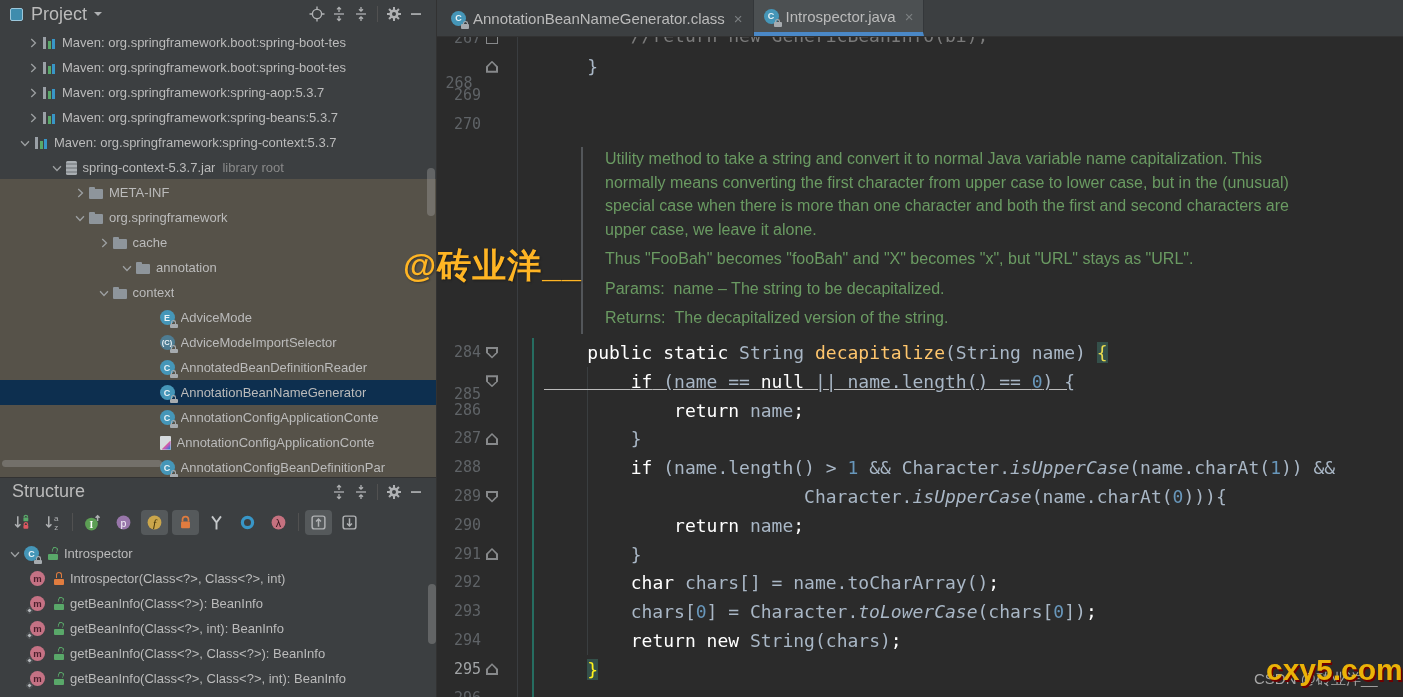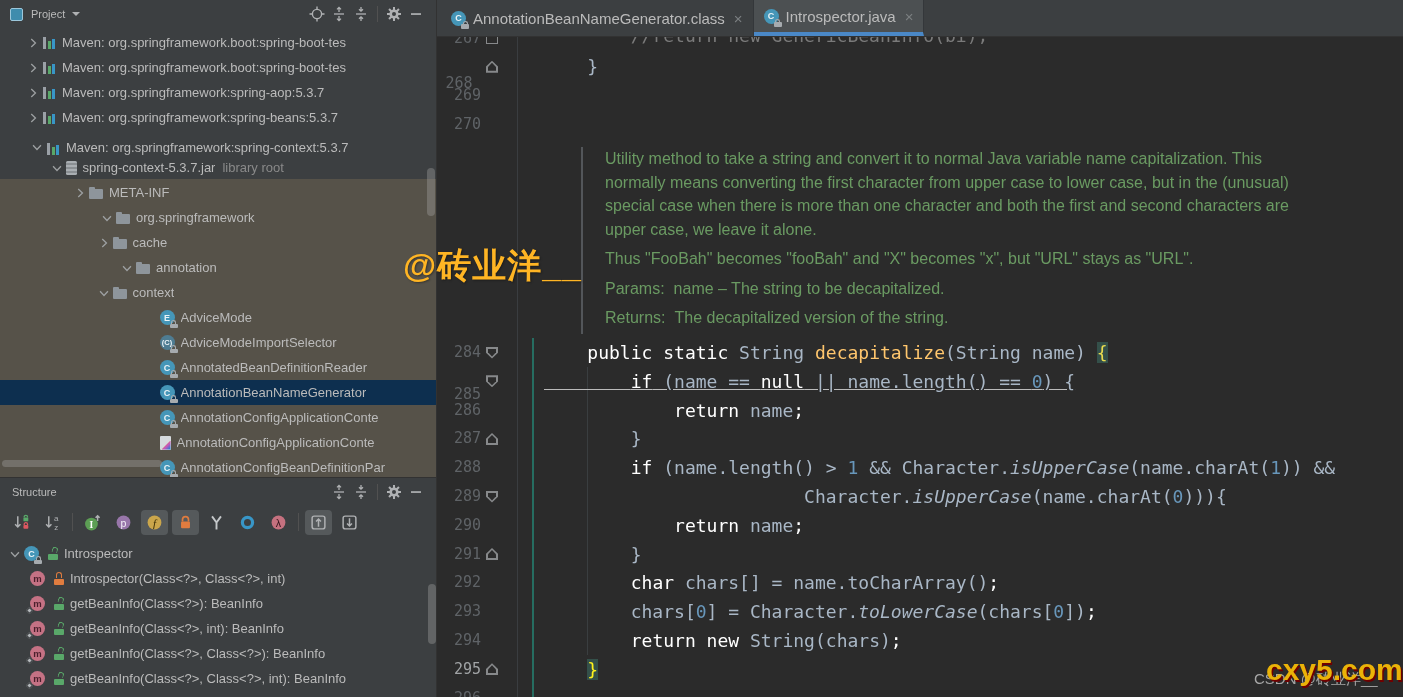--- a/index.html
+++ b/index.html
@@ -7,21 +7,21 @@
   #app {
     position:relative; width:1403px; height:697px; overflow:hidden;
     background:#2B2B2B; font-family:"Liberation Sans", sans-serif;
     -webkit-font-smoothing:antialiased; color:#BBBBBB;
   }
   
   #left-panel { position:absolute; left:0; top:0; width:437px; height:697px;
     background:#3C3F41; border-right:1px solid #323232; overflow:hidden; }
   .panel-header { position:absolute; left:0; width:437px; height:28px;
     display:flex; align-items:center; padding:0 10px; }
-  .panel-title { font-size:11px; color:#BBBBBB; margin-left:8px; }
+  .panel-title { font-size:18px; color:#BBBBBB; margin-left:8px; }
   .caret-down { width:0;height:0;border-left:4px solid transparent;border-right:4px solid transparent;
     border-top:4px solid #AFB1B3; margin-left:7px; }
   .hdr-spacer { flex:1; }
   .hdr-btn { width:22px;height:20px; display:flex;align-items:center;justify-content:center; cursor:pointer; }
   .hdr-btn svg { width:16px;height:16px; }
   .hdr-sep { width:1px;height:16px;background:#515151;margin:0 5px; }
   .tw-icon { width:13px;height:13px;background:#3F8CAD;border:1px solid #9CC7DB;border-radius:2px; }
 
   #project-header { top:0; }
   #project-tree { position:absolute; left:0; top:30px; width:437px; height:447px; overflow:hidden; z-index:1;}
@@ -232,21 +232,21 @@
               <path d="M6 3.5L10.8 8L6 12.5" fill="none" stroke="#9DA0A2" stroke-width="1.5"></path>
             </svg>
           </span>
           <span class="row-icon ic-maven">
             <i class="b1"></i>
             <i class="b2"></i>
             <i class="b3"></i>
           </span>
           <span class="row-text">Maven: org.springframework:spring-beans:5.3.7</span>
         </div>
-        <div class="tree-row" style="padding-left: 28px; align-items: flex-end;">
+        <div class="tree-row" style="padding-left: 16px;">
           <span class="chev-box">
             <svg viewBox="0 0 16 16">
               <path d="M3.5 6L8 10.8L12.5 6" fill="none" stroke="#9DA0A2" stroke-width="1.5"></path>
             </svg>
           </span>
           <span class="row-icon ic-maven">
             <i class="b1"></i>
             <i class="b2"></i>
             <i class="b3"></i>
           </span>
@@ -264,21 +264,21 @@
         </div>
         <div class="tree-row" style="padding-left: 71px;">
           <span class="chev-box">
             <svg viewBox="0 0 16 16">
               <path d="M6 3.5L10.8 8L6 12.5" fill="none" stroke="#9DA0A2" stroke-width="1.5"></path>
             </svg>
           </span>
           <span class="row-icon ic-folder"></span>
           <span class="row-text">META-INF</span>
         </div>
-        <div class="tree-row" style="padding-left: 98px;">
+        <div class="tree-row" style="padding-left: 71px;">
           <span class="chev-box">
             <svg viewBox="0 0 16 16">
               <path d="M3.5 6L8 10.8L12.5 6" fill="none" stroke="#9DA0A2" stroke-width="1.5"></path>
             </svg>
           </span>
           <span class="row-icon ic-folder"></span>
           <span class="row-text">org.springframework</span>
         </div>
         <div class="tree-row" style="padding-left: 94.5px;">
           <span class="chev-box">

